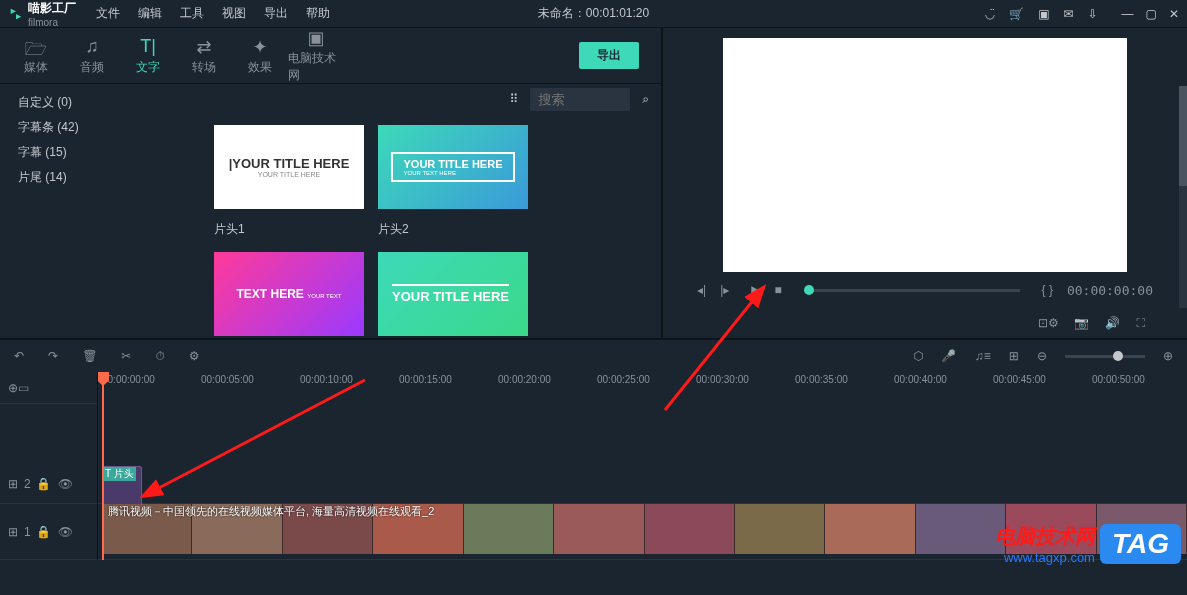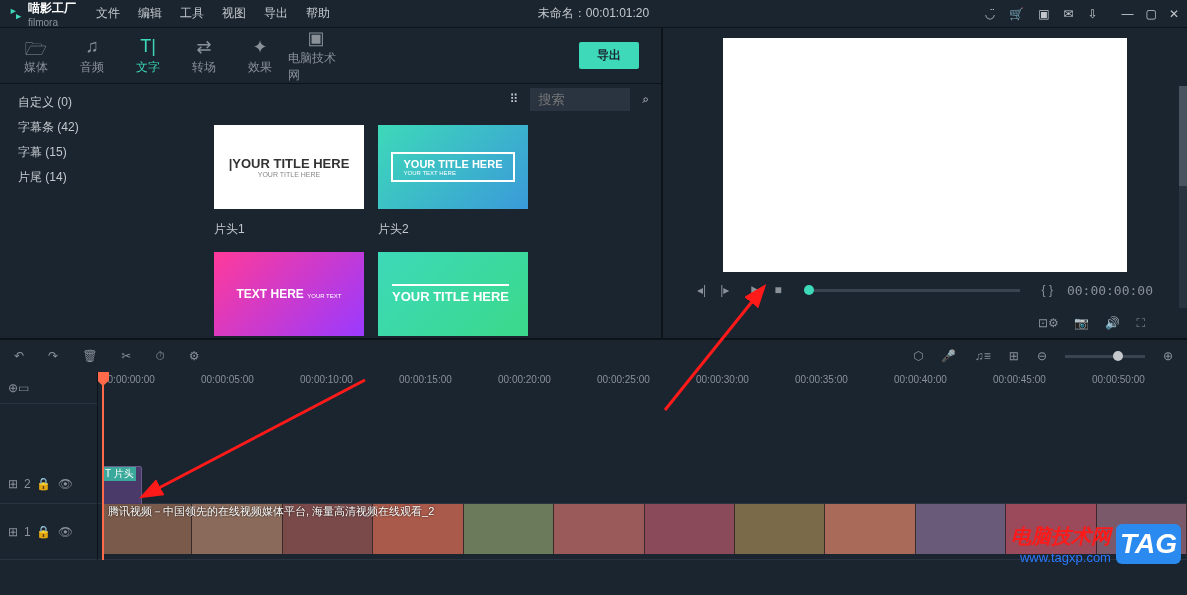--- a/index.html
+++ b/index.html
@@ -75,21 +75,21 @@
 .track.video { height: 56px; }
 .track-header.video { height: 56px; }
 
 .arrow { position: absolute; z-index: 100; pointer-events: none; }
 .arrow svg { overflow: visible; }
 
 .watermark { position: absolute; right: 6px; bottom: 30px; z-index: 200; display: flex; align-items: center; gap: 5px; }
 .wm-text { text-align: right; }
 .wm-title { font-size: 20px; font-weight: bold; color: #ff1a1a; font-style: italic; }
 .wm-url { font-size: 13px; color: #2a7aff; }
-.wm-tag { background: #2a8aef; color: #fff; font-size: 28px; font-weight: bold; padding: 4px 4px; border-radius: 6px; font-style: italic; }
+.wm-tag { background: #2a8aef; color: #fff; font-size: 28px; font-weight: bold; padding: 4px 12px; border-radius: 6px; font-style: italic; }
 
 .title-thumb-1 { background: #fff; color: #333; }
 .title-thumb-1 .t1 { font-weight: bold; font-size: 13px; }
 .title-thumb-1 .t2 { font-size: 7px; color: #888; }
 .title-thumb-2 { background: linear-gradient(135deg, #3dd9b9, #3a9ad9); color: #fff; }
 .title-thumb-2 .box { border: 2px solid #fff; padding: 4px 10px; }
 .title-thumb-2 .t1 { font-size: 11px; font-weight: bold; }
 .title-thumb-2 .t2 { font-size: 6px; }
 .title-thumb-3 { background: linear-gradient(135deg, #ff3a9a, #9a3aff); color: #fff; }
 .title-thumb-3 .t1 { font-size: 12px; font-weight: bold; }

